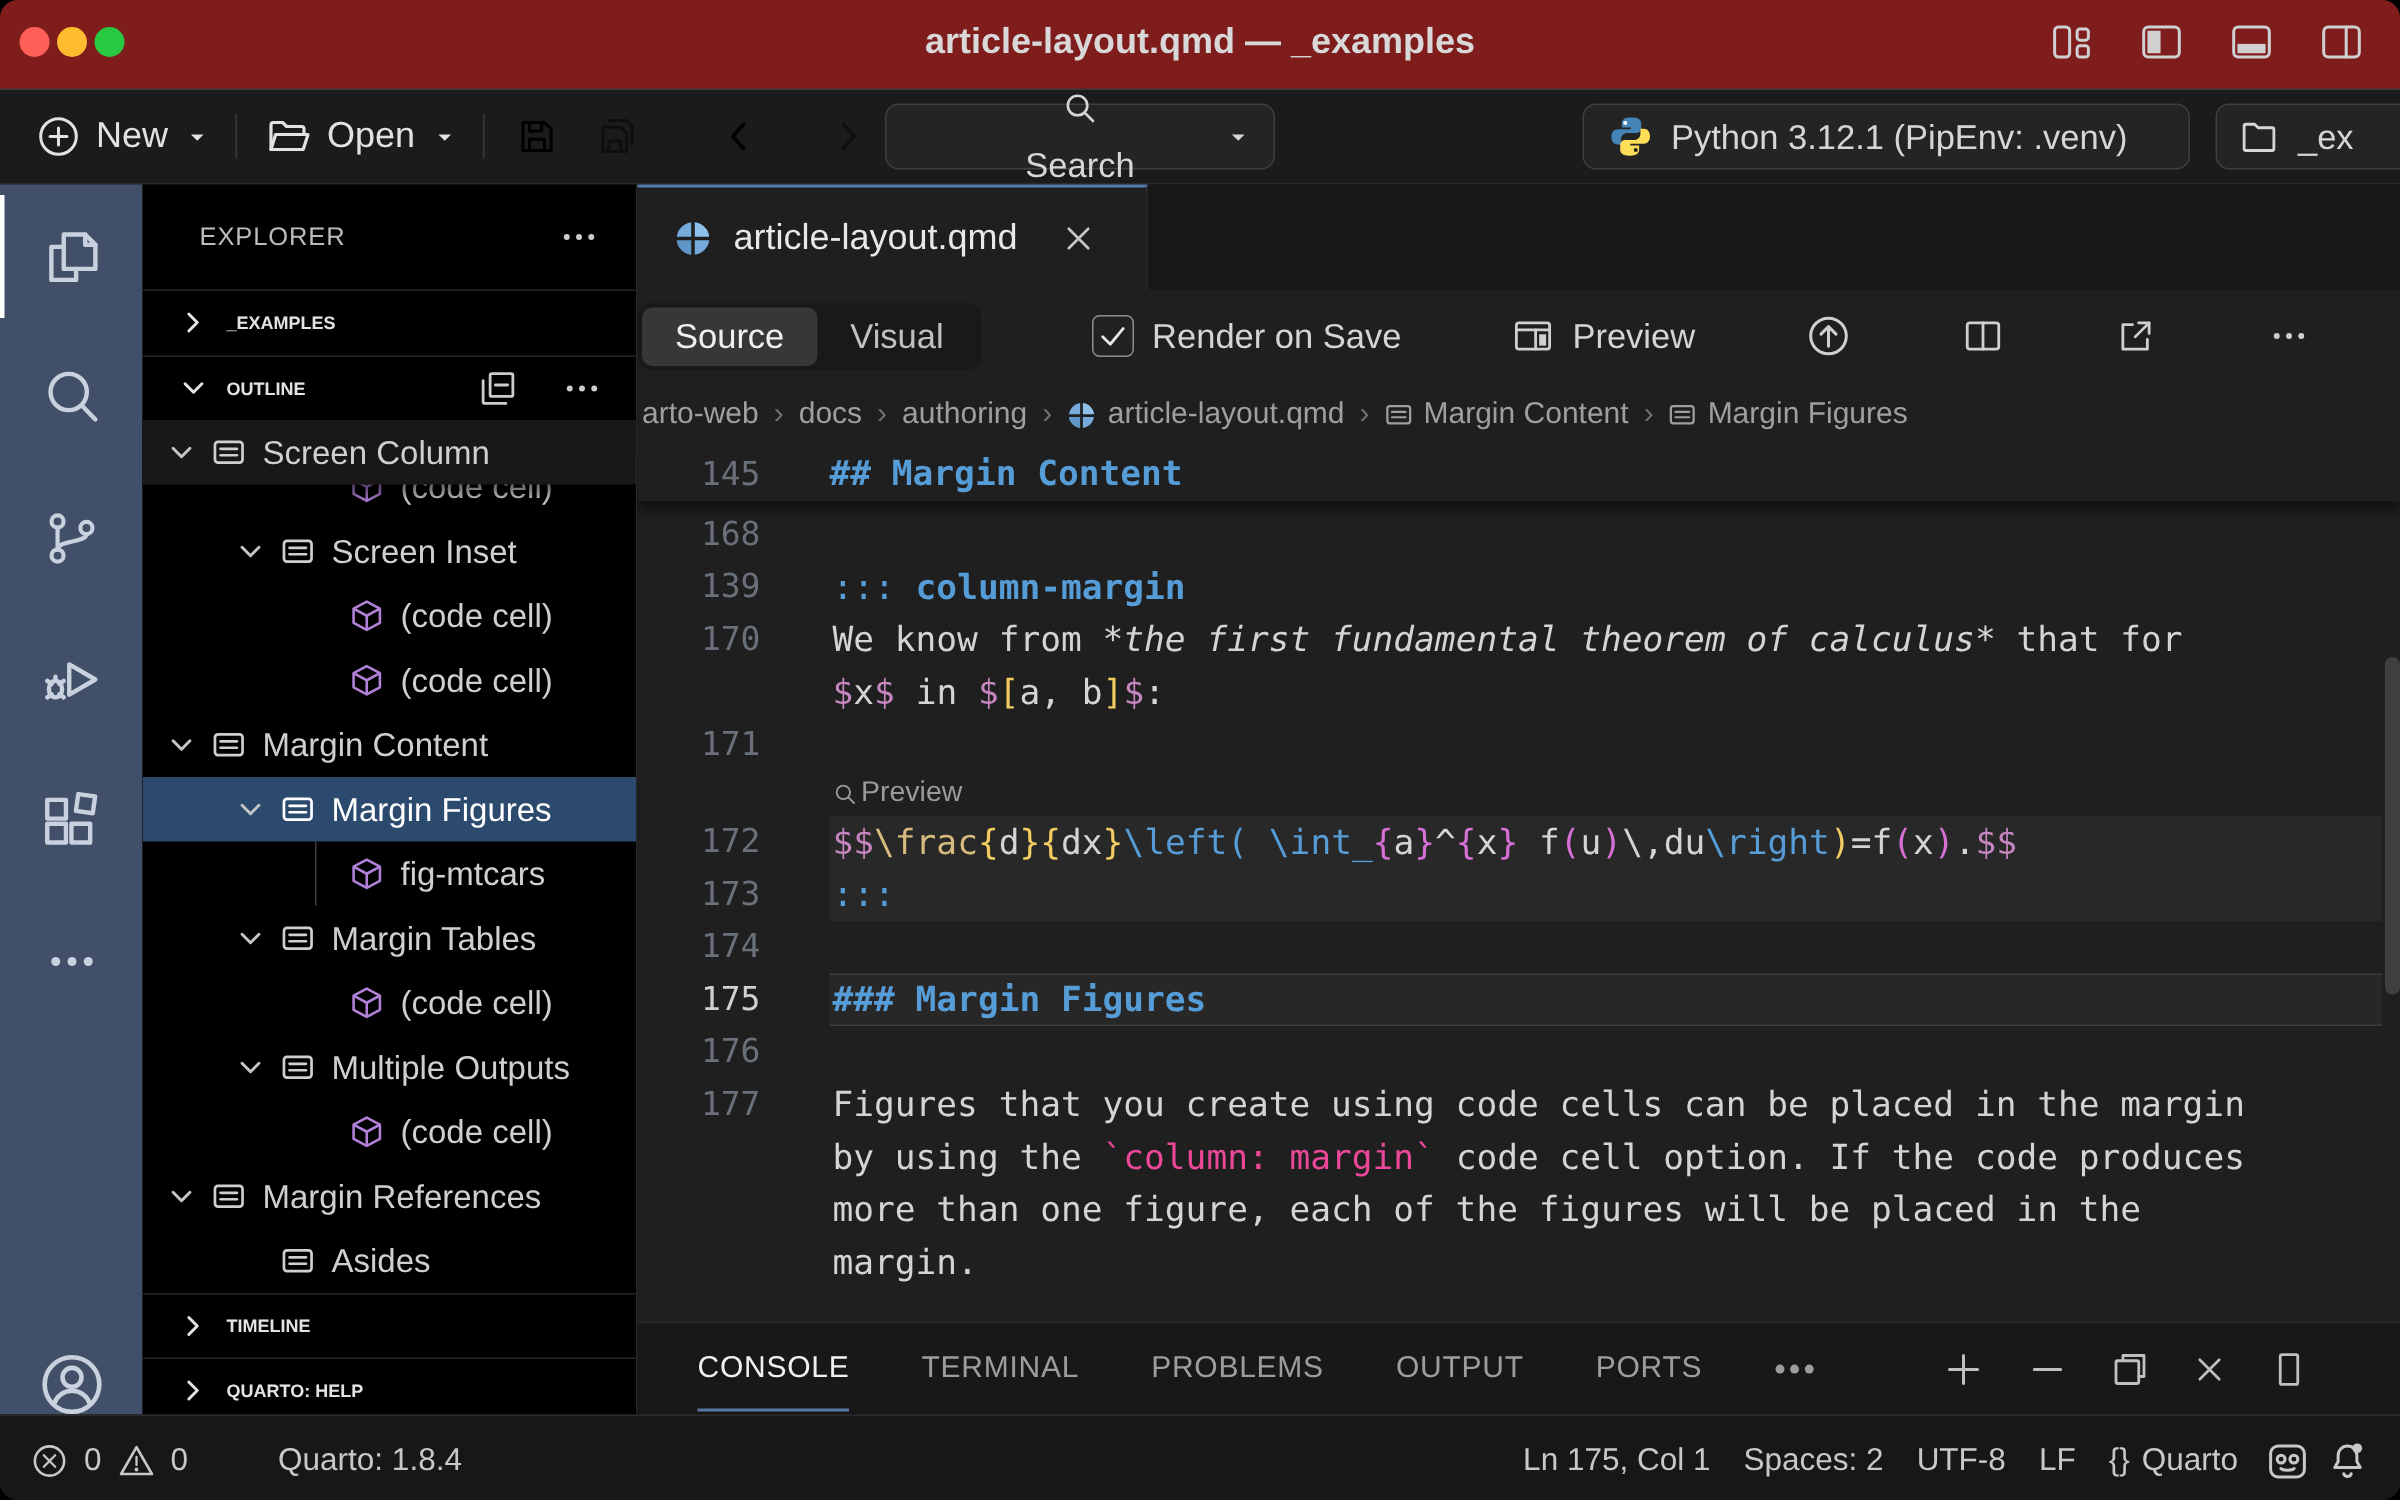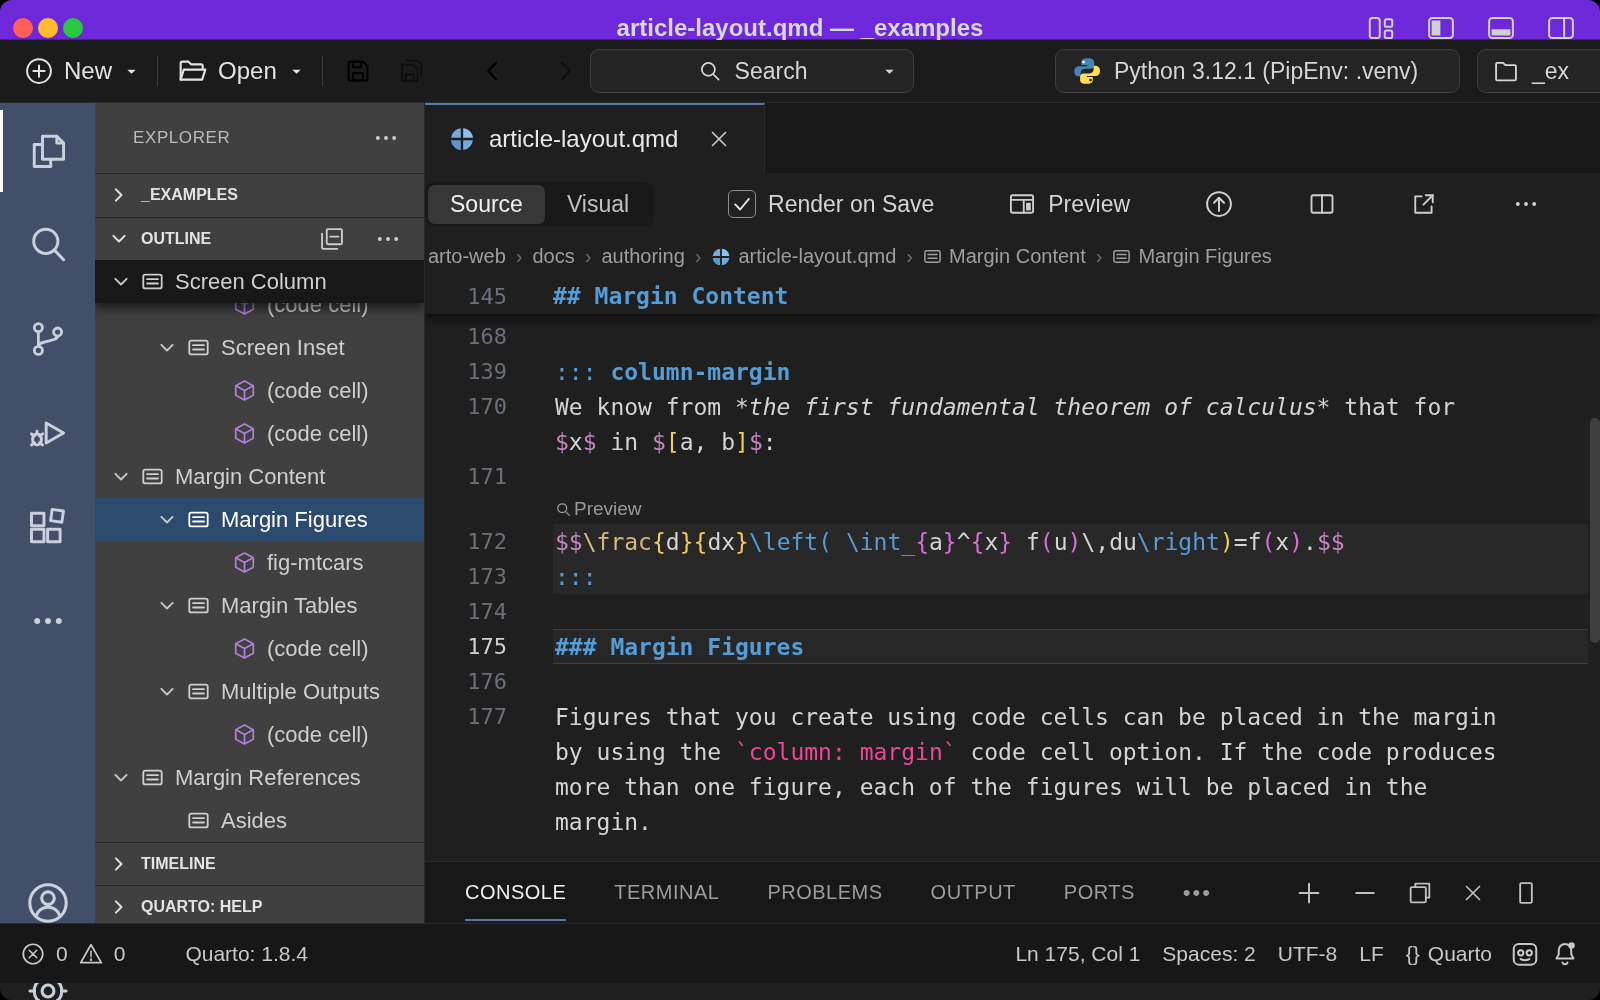--- a/index.html
+++ b/index.html
@@ -1,54 +1,54 @@
 <!DOCTYPE html>
 <html><head>
 <meta charset="utf-8">
 <style>
   html,body{margin:0;padding:0;background:#000;}
   body{font-family:"Liberation Sans",sans-serif;-webkit-font-smoothing:antialiased;}
   .window{position:relative;width:1600px;height:1000px;background:#1f1f1f;border-radius:12px;overflow:hidden;}
 
   
-  .titlebar{position:relative;height:40px;background:#6d28d9;border-bottom:1px solid #3a3a3a;box-sizing:border-box;}
+  .titlebar{position:relative;height:60px;background:#7f1d1d;border-bottom:1px solid #3a3a3a;box-sizing:border-box;}
   .tl{position:absolute;top:18px;width:20px;height:20px;border-radius:50%;}
   .tl.red{left:13px;background:#ff5f57;}
   .tl.yellow{left:38px;background:#febc2e;}
   .tl.green{left:63px;background:#28c840;}
   .win-title{position:absolute;left:0;right:0;top:0;height:56px;line-height:56px;text-align:center;color:#d8d8d8;font-size:24px;font-weight:600;}
   .tb-icons{position:absolute;right:22px;top:0;height:56px;display:flex;align-items:center;gap:26px;}
   .tb-icons .icon-btn{width:34px;height:34px;display:flex;align-items:center;justify-content:center;color:#d0d0d0;}
 
   
   .toolbar{position:relative;height:63px;background:#1b1b1b;border-bottom:1px solid #2b2b2b;box-sizing:border-box;display:flex;align-items:center;}
   .tbtn{display:flex;align-items:center;gap:10px;color:#e2e2e2;font-size:24px;padding:0 10px;}
   .tbtn svg{display:block;}
   .tool-sep{width:1px;height:30px;background:#3a3a3a;margin:0 8px;}
   .caret{margin-left:2px;display:flex;}
   .icon-only{padding:0 12px;display:flex;align-items:center;}
   .dim{opacity:.45;}
   .pill{position:absolute;top:9px;height:44px;box-sizing:border-box;background:#242424;border:1px solid #3f3f3f;border-radius:9px;display:flex;align-items:center;color:#d6d6d6;font-size:23px;}
-  .search-pill{left:590px;width:324px;justify-content:center;gap:12px;}
+  .search-pill{left:590px;width:260px;justify-content:center;gap:12px;flex-direction:column;}
   .search-pill .sp-caret{position:absolute;right:16px;}
   .python-pill{left:1055px;width:405px;padding:0 16px;gap:12px;}
   .ws-pill{left:1477px;width:150px;padding:0 14px;gap:12px;overflow:hidden;}
 
   
   .content{display:flex;height:820px;}
   .activitybar{position:relative;width:95px;background:#424f68;flex:none;}
   .ab-item{position:absolute;left:0;width:95px;height:94px;display:flex;align-items:center;justify-content:center;color:#c9d1df;}
   .ab-item.active::before{content:"";position:absolute;left:0;top:6px;bottom:6px;width:3px;background:#fff;}
   .ab-bottom{color:#c9d1df;}
 
   
-  .sidebar{position:relative;width:330px;background:#404040;flex:none;border-right:1px solid #282828;box-sizing:border-box;overflow:hidden;}
+  .sidebar{position:relative;width:330px;background:#000000;flex:none;border-right:1px solid #282828;box-sizing:border-box;overflow:hidden;}
   .sb-title{position:absolute;top:0;left:0;right:0;height:70px;display:flex;align-items:center;padding:0 24px 0 38px;color:#bbbbbb;font-size:17px;letter-spacing:.6px;}
   .sb-title .more{margin-left:auto;color:#cccccc;}
-  .sb-section{position:absolute;left:0;right:0;height:43px;display:flex;align-items:center;gap:12px;padding-left:14px;border-top:1px solid #262626;box-sizing:border-box;color:#e3e3e3;font-weight:bold;font-size:16px;}
+  .sb-section{position:absolute;left:0;right:0;height:43px;display:flex;align-items:center;gap:12px;padding-left:24px;border-top:1px solid #262626;box-sizing:border-box;color:#e3e3e3;font-weight:bold;font-size:12px;}
   .sb-section .sec-icons{margin-left:auto;display:flex;gap:28px;padding-right:22px;color:#cccccc;font-weight:normal;}
   .tree{position:absolute;left:0;right:0;top:157px;height:582px;overflow:hidden;}
   .tree-rows{position:absolute;left:0;right:0;top:0;padding-top:23px;}
   .trow{position:relative;height:43px;display:flex;align-items:center;color:#cfcfcf;font-size:22px;box-sizing:border-box;}
   .trow .chev{width:30px;display:flex;justify-content:flex-start;color:#c4c4c4;flex:none;}
   .trow .ticon{width:34px;display:flex;align-items:center;flex:none;}
   .trow.lvl1{padding-left:16px;}
   .trow.lvl2{padding-left:62px;}
   .trow.lvl3{padding-left:138px;}
   .trow.selected{background:#2b4a6d;color:#ffffff;}

